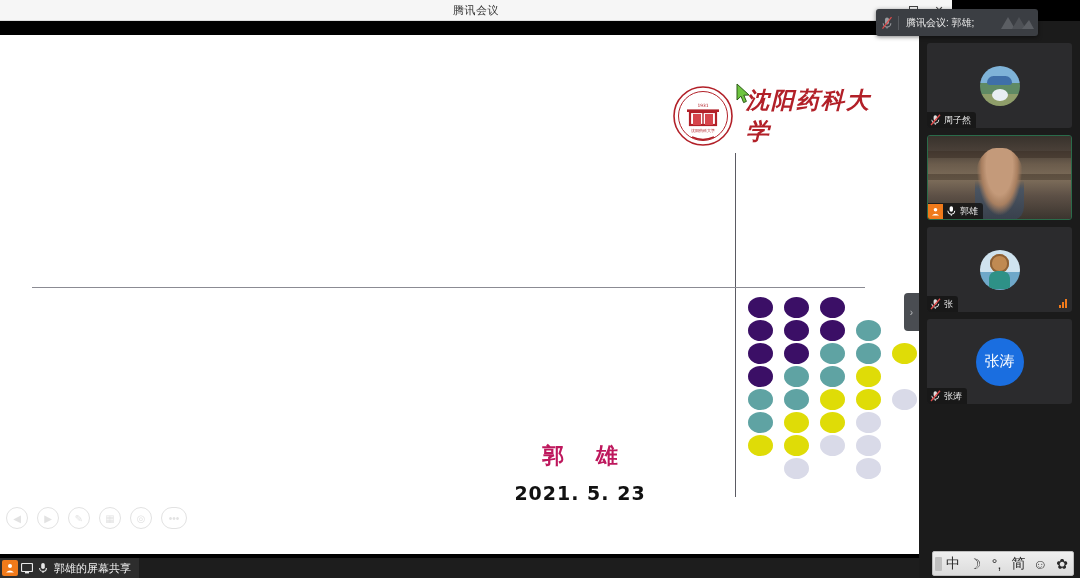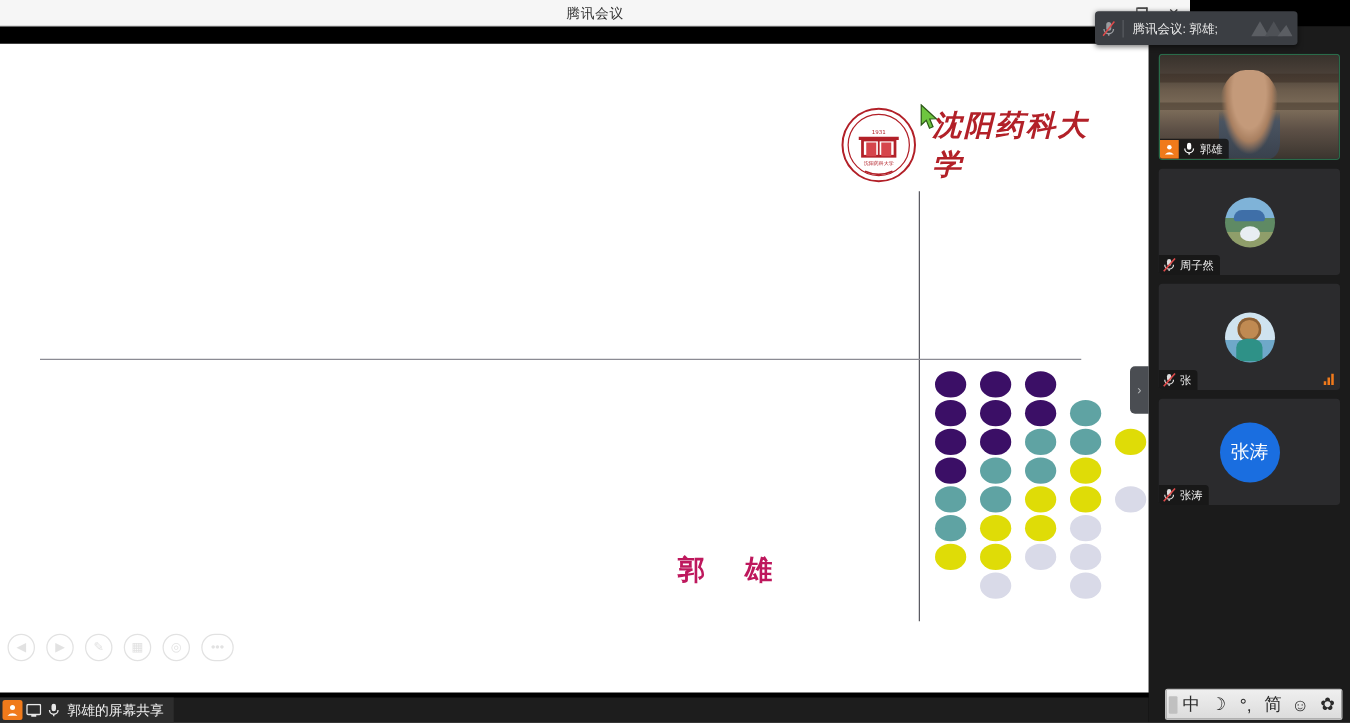--- a/index.html
+++ b/index.html
@@ -405,20 +405,21 @@
         <svg width="15" height="21" viewBox="0 0 15 21">
           <path d="M1 1 L1 17 L5 13.2 L7.6 19.6 L10.4 18.4 L7.8 12.2 L13 12 Z" fill="#6ec53f" stroke="#2d5a18" stroke-width="1"></path>
         </svg>
       </div>
 
       <div class="slide-vline"></div>
       <div class="slide-hline"></div>
 
 
       <div class="slide-author">郭 雄</div>
+      <div class="slide-date">2021. 5. 23</div>
 
       <div class="dot-grid" id="dot-grid">
           <div class="dot" style="left: 0px; top: 0px; background: rgb(59, 15, 102);"></div>
           <div class="dot" style="left: 36px; top: 0px; background: rgb(59, 15, 102);"></div>
           <div class="dot" style="left: 72px; top: 0px; background: rgb(59, 15, 102);"></div>
           <div class="dot" style="left: 0px; top: 23px; background: rgb(59, 15, 102);"></div>
           <div class="dot" style="left: 36px; top: 23px; background: rgb(59, 15, 102);"></div>
           <div class="dot" style="left: 72px; top: 23px; background: rgb(59, 15, 102);"></div>
           <div class="dot" style="left: 108px; top: 23px; background: rgb(95, 163, 163);"></div>
           <div class="dot" style="left: 0px; top: 46px; background: rgb(59, 15, 102);"></div>
@@ -456,54 +457,54 @@
           <div class="ppt-btn wide">•••</div>
         </div>
     </div>
 
     <div class="collapse-tab">›</div>
   </div>
 
   <div class="rail">
     <div class="rail-arrow">▲</div>
     <div class="rail-list" id="rail-list">
+        <div class="tile">
+          <div class="avatar-photo avatar-car"></div>
+          <div class="tile-label">
+         <span class="label-mic">
+              <svg width="11" height="12" viewBox="0 0 11 12">
+      <rect x="3.6" y="1.2" width="3.4" height="5.6" rx="1.7" fill="#ddd"></rect>
+      <path d="M1.8 5.8a3.5 3.5 0 0 0 7 0" stroke="#ddd" stroke-width="1" fill="none"></path>
+      <line x1="5.3" y1="9.3" x2="5.3" y2="10.8" stroke="#ddd" stroke-width="1"></line>
+      <line x1="1" y1="11" x2="10" y2="0.8" stroke="#e04b4b" stroke-width="1.3"></line>
+    </svg>
+            </span>
+            <span class="tile-name">周子然</span>
+       </div>
+        </div>
         <div class="tile active">
           <div class="tile-video">
                  <div class="tile-shelf"></div>
                  <div class="tile-shelf2"></div>
                </div>
           <div class="tile-label">
          <span class="host-badge">
               <svg width="9" height="9" viewBox="0 0 10 10">
       <circle cx="5" cy="3" r="2" fill="#fff"></circle>
                 <path d="M1 9.5 Q5 5.6 9 9.5 Z" fill="#fff"></path>
     </svg>
             </span>
             <span class="label-mic">
               <svg width="11" height="12" viewBox="0 0 11 12">
       <rect x="3.6" y="1.2" width="3.4" height="5.6" rx="1.7" fill="#fff"></rect>
       <path d="M1.8 5.8a3.5 3.5 0 0 0 7 0" stroke="#fff" stroke-width="1" fill="none"></path>
       <line x1="5.3" y1="9.3" x2="5.3" y2="10.8" stroke="#fff" stroke-width="1"></line>
     </svg>
             </span>
             <span class="tile-name">郭雄</span>
-       </div>
-        </div>
-        <div class="tile">
-          <div class="avatar-photo avatar-car"></div>
-          <div class="tile-label">
-         <span class="label-mic">
-              <svg width="11" height="12" viewBox="0 0 11 12">
-      <rect x="3.6" y="1.2" width="3.4" height="5.6" rx="1.7" fill="#ddd"></rect>
-      <path d="M1.8 5.8a3.5 3.5 0 0 0 7 0" stroke="#ddd" stroke-width="1" fill="none"></path>
-      <line x1="5.3" y1="9.3" x2="5.3" y2="10.8" stroke="#ddd" stroke-width="1"></line>
-      <line x1="1" y1="11" x2="10" y2="0.8" stroke="#e04b4b" stroke-width="1.3"></line>
-    </svg>
-            </span>
-            <span class="tile-name">周子然</span>
        </div>
         </div>
         <div class="tile">
           <div class="avatar-photo avatar-toon"></div>
           <div class="tile-label">
          <span class="label-mic">
               <svg width="11" height="12" viewBox="0 0 11 12">
       <rect x="3.6" y="1.2" width="3.4" height="5.6" rx="1.7" fill="#ddd"></rect>
       <path d="M1.8 5.8a3.5 3.5 0 0 0 7 0" stroke="#ddd" stroke-width="1" fill="none"></path>
       <line x1="5.3" y1="9.3" x2="5.3" y2="10.8" stroke="#ddd" stroke-width="1"></line>

